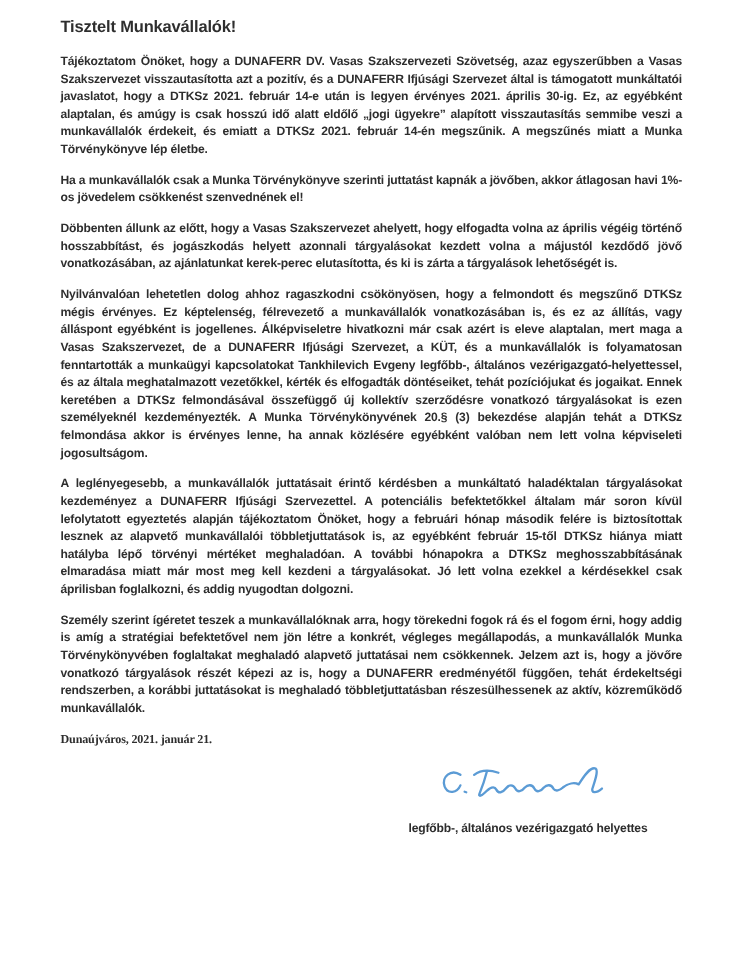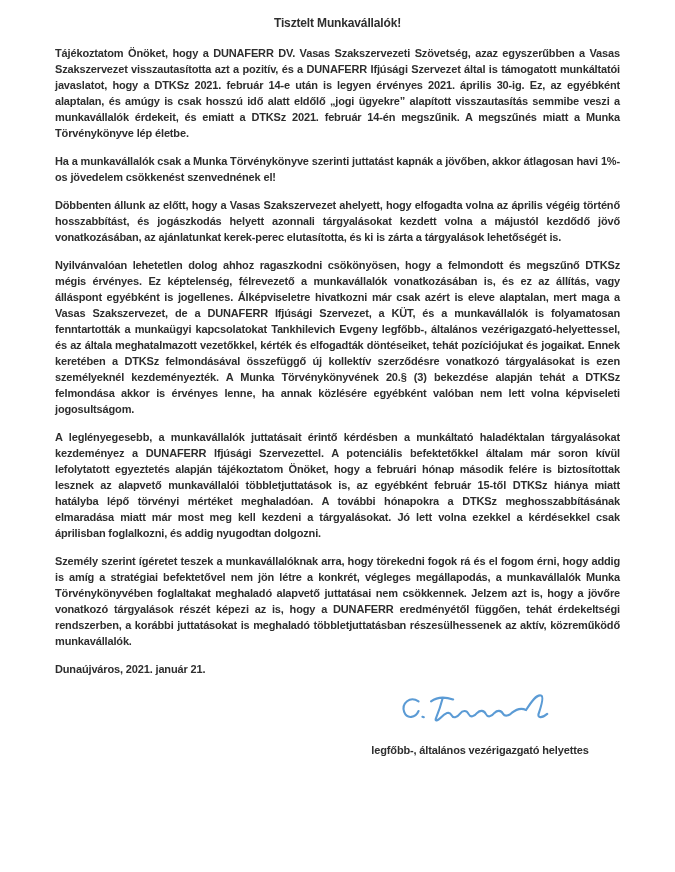--- a/index.html
+++ b/index.html
@@ -16,34 +16,35 @@
     box-sizing: border-box;
     padding: 16px 55px 10px 55px;
     font-family: "Liberation Sans", sans-serif;
     font-size: 11px;
     font-weight: 700;
     color: #2e2e2e;
     letter-spacing: -0.15px;
     overflow: hidden;
   }
   .title {
-    text-align: center;
+    text-align: left;
     margin: 0 0 15px 0;
-    font-size: 12px;
+    font-size: 15px;
   }
   .para {
     margin: 0 0 12px 0;
     line-height: 16px;
     text-align: justify;
     text-justify: inter-word;
   }
   .dateline {
     margin: 4px 0 0 0;
     line-height: 16px;
     text-align: left;
+    font-family: Liberation Serif, serif;
   }
   .sig-block {
     width: 310px;
     margin: 10px -15px 0 auto;
     text-align: center;
   }
   .sig-scribble {
     display: block;
     margin: 0 auto 8px auto;
   }

